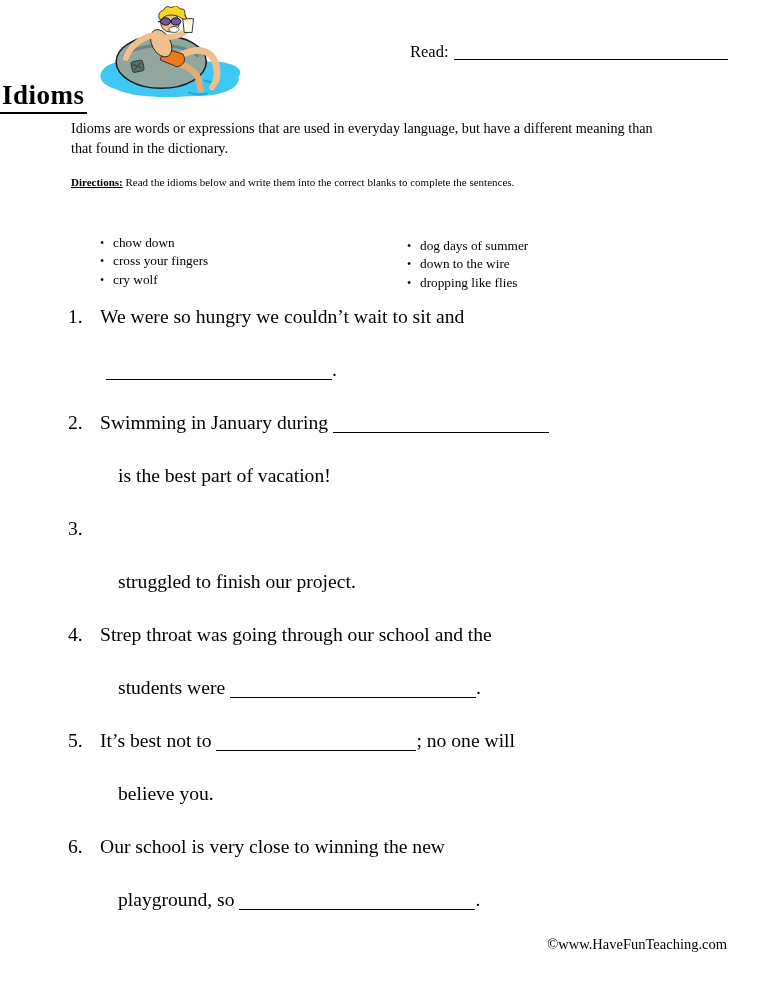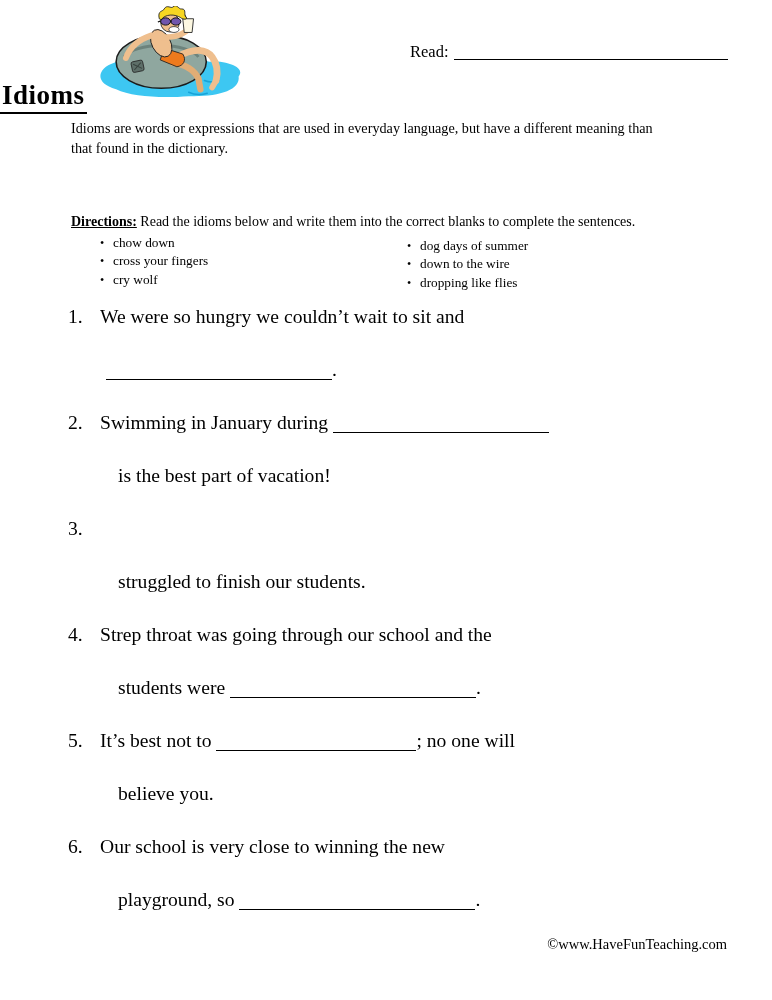--- a/index.html
+++ b/index.html
@@ -11,21 +11,21 @@
   .clipart svg { width:100%; height:100%; }
 
   .name-row { position:absolute; left:410px; top:42px; width:318px; display:flex; align-items:flex-end; font-size:16.5px; }
   .name-row .label { white-space:nowrap; }
   .name-line { flex:1; border-bottom:1.6px solid #000; height:0; margin-left:5px; margin-bottom:2px; }
 
   .title-wrap { position:absolute; top:80px; left:0; width:100%; }
   .title-text { display:inline-block; font-size:27px; font-weight:bold; border-bottom:2.6px solid #000; padding:0 2px 1px 2px; letter-spacing:0.5px; }
 
   .intro { position:absolute; left:71px; top:118px; width:600px; font-size:14.2px; line-height:20.3px; }
-  .directions { position:absolute; left:71px; top:172px; width:600px; font-size:14px; line-height:20.3px;margin-top:40px; }
+  .directions { position:absolute; left:71px; top:172px; width:600px; font-size:11px; line-height:20.3px; }
   .directions-label { font-weight:bold; text-decoration:underline; }
 
   .word-bank { position:absolute; top:234px; left:0; width:100%; height:64px; }
   .wb-col { position:absolute; font-size:13.3px; line-height:18.3px; }
   .wb-col.left { left:100px; top:0; }
   .wb-col.right { left:407px; top:3px; }
   .wb-item { display:flex; }
   .wb-bullet { width:13px; font-size:12px; }
 
   .questions { position:absolute; left:68px; top:306px; width:660px; font-size:19.6px; }
@@ -136,21 +136,21 @@
       <div class="q-line1"><span>We were so hungry we couldn’t wait to sit and</span></div>
       <div class="q-line2"><span class="blank" style="width: 226px;"></span><span>.</span></div>
     </div>
     <div class="q">
       <span class="q-number">2.</span>
       <div class="q-line1"><span>Swimming in January during </span><span class="blank" style="width: 216px;"></span></div>
       <div class="q-line2"><span>is the best part of vacation!</span></div>
     </div>
     <div class="q">
       <span class="q-number">3.</span>
-      <div class="q-line2"><span>struggled to finish our students.</span></div>
+      <div class="q-line2"><span>struggled to finish our project.</span></div>
     </div>
     <div class="q">
       <span class="q-number">4.</span>
       <div class="q-line1"><span>Strep throat was going through our school and the</span></div>
       <div class="q-line2"><span>students were </span><span class="blank" style="width: 246px;"></span><span>.</span></div>
     </div>
     <div class="q">
       <span class="q-number">5.</span>
       <div class="q-line1"><span>It’s best not to </span><span class="blank" style="width: 200px;"></span><span>; no one will</span></div>
       <div class="q-line2"><span>believe you.</span></div>

